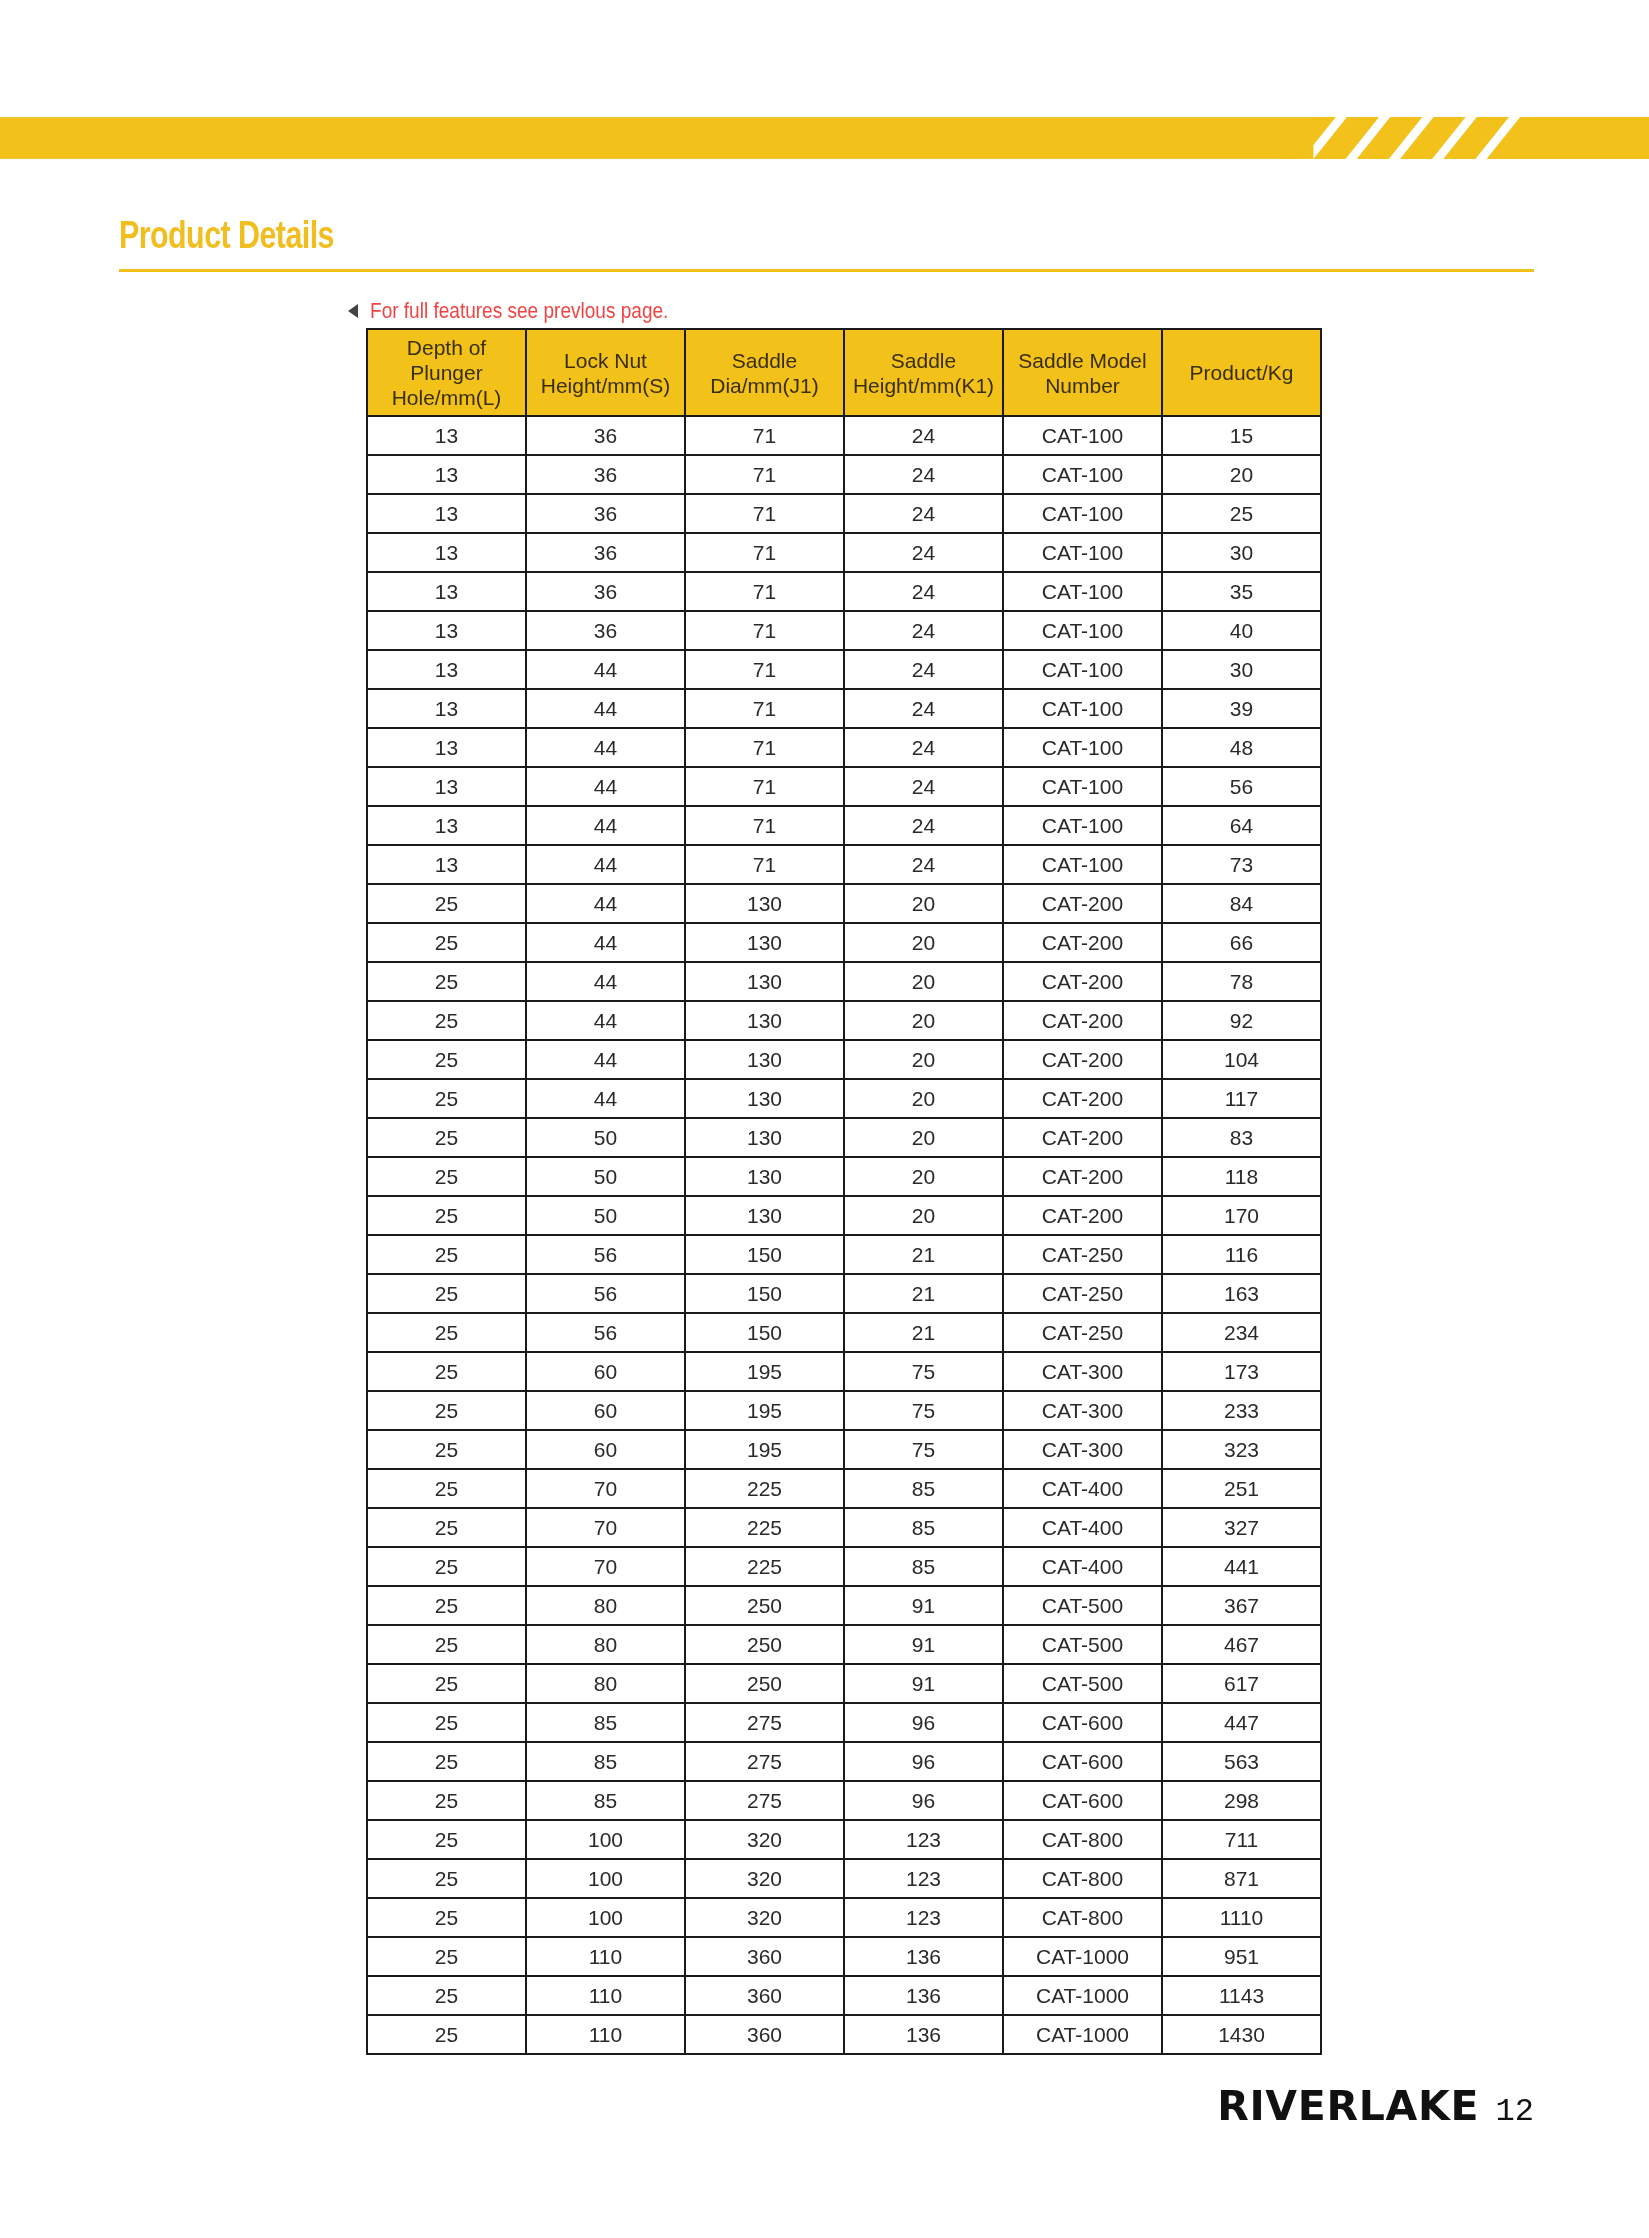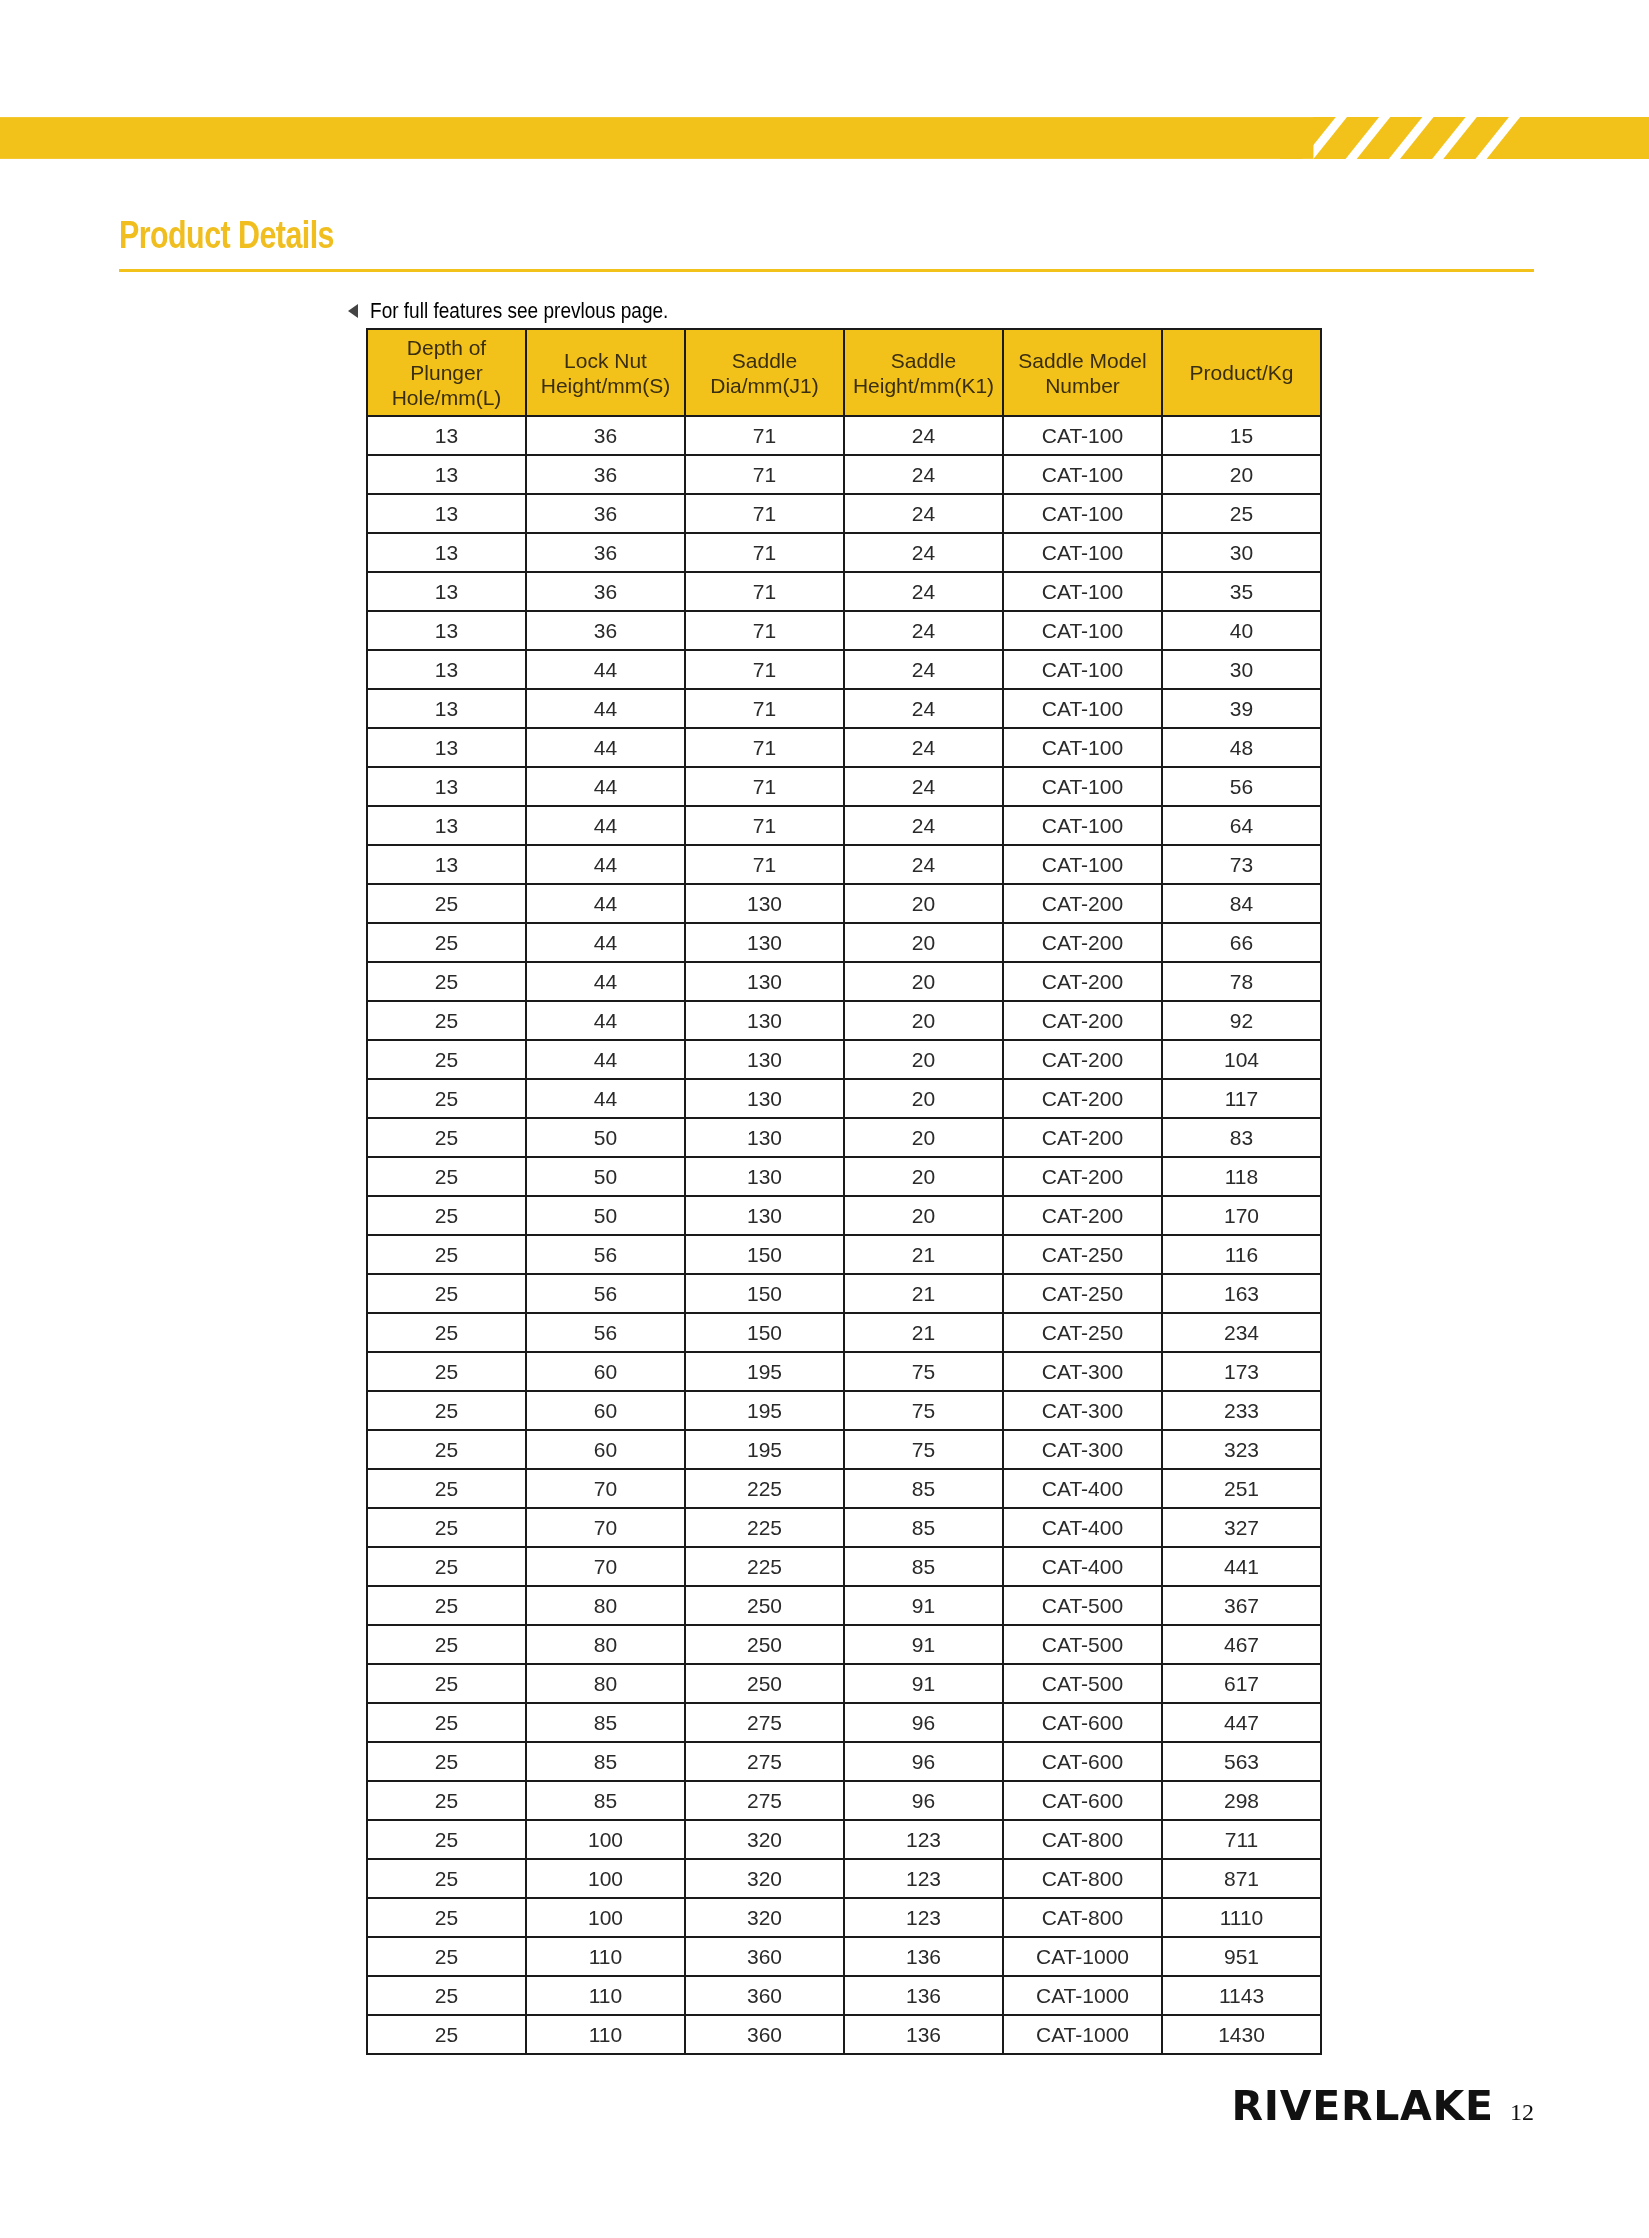--- a/index.html
+++ b/index.html
@@ -4,33 +4,33 @@
 <style>
   html, body { margin: 0; padding: 0; background: #ffffff; }
   body { width: 1650px; height: 2239px; position: relative; overflow: hidden; font-family: "Liberation Sans", sans-serif; color: #222; }
 
   .banner { position: absolute; left: 0; top: 117px; width: 1650px; height: 42px; }
   .banner svg { display: block; }
 
   .title { position: absolute; left: 119px; top: 213px; font-family: "Liberation Sans", sans-serif; font-size: 39px; font-weight: bold; color: #F0BE1E; letter-spacing: -0.7px; transform: scaleX(0.78); transform-origin: left center; white-space: nowrap; }
   .title-rule { position: absolute; left: 119px; top: 269px; width: 1415px; height: 3px; background: #F2C21B; }
 
-  .note { position: absolute; left: 348px; top: 298px; font-size: 22.4px; color: #000000; white-space: nowrap; display: flex; align-items: center; }
+  .note { position: absolute; left: 348px; top: 298px; font-size: 22.4px; color: #ef4444; white-space: nowrap; display: flex; align-items: center; }
   .note .tri { display: inline-block; width: 0; height: 0; border-top: 7.5px solid transparent; border-bottom: 7.5px solid transparent; border-right: 10.4px solid #444; margin-right: 12px; }
   .note .txt { transform: scaleX(0.85); transform-origin: left center; }
 
   table.spec { position: absolute; left: 366px; top: 328px; border-collapse: collapse; table-layout: fixed; width: 956px; }
   table.spec th, table.spec td { border: 2.2px solid #1a1a1a; text-align: center; padding: 0; }
   table.spec th { background: #F2C21B; color: #3a2e10; font-weight: normal; font-size: 21px; line-height: 25px; height: 85px; }
   table.spec td { height: 37px; font-size: 21px; color: #2a2a2a; background: #fff; }
   table.spec col { width: 159px; }
 
   .footer { position: absolute; right: 116px; top: 2082px; display: flex; align-items: baseline; white-space: nowrap; }
   .brand { font-family: "DejaVu Sans", sans-serif; font-weight: bold; font-size: 41px; color: #111; letter-spacing: 0.7px; }
-  .pagenum { font-family: Liberation Serif, serif; font-size: 24px; color: #111; margin-left: 16.4px; font-weight: normal; }
+  .pagenum { font-family: Liberation Mono, monospace; font-size: 32px; color: #111; margin-left: 16.4px; font-weight: normal; }
 </style>
 </head>
 <body>
 
 <div class="banner">
   <svg width="1650" height="42" viewBox="0 0 2211 56">
     <rect x="0" y="0" width="1760" height="56" fill="#F2C21B"></rect>
     <polygon points="1760,0 1790,0 1745,56 1715,56" fill="#F2C21B"></polygon>
     <polygon points="1805,0 1848,0 1803,56 1760,56" fill="#F2C21B"></polygon>
     <polygon points="1863,0 1906,0 1861,56 1818,56" fill="#F2C21B"></polygon>

